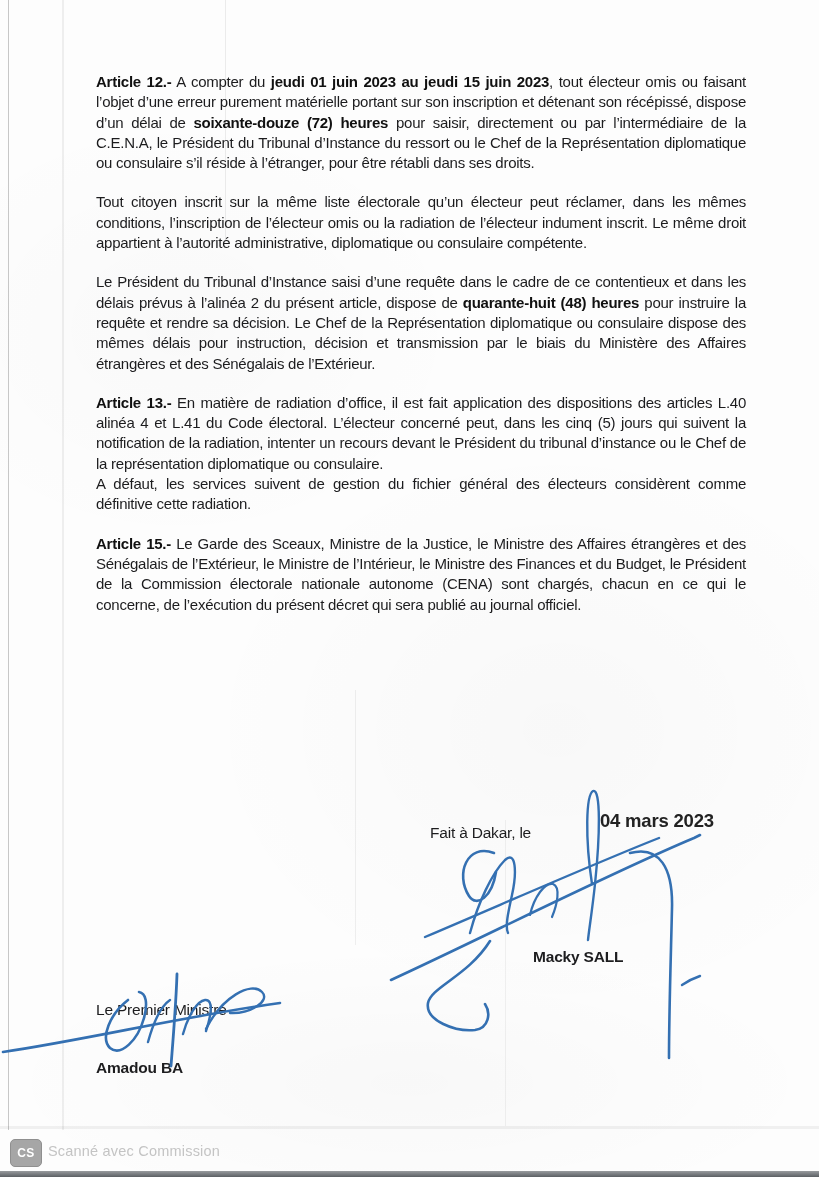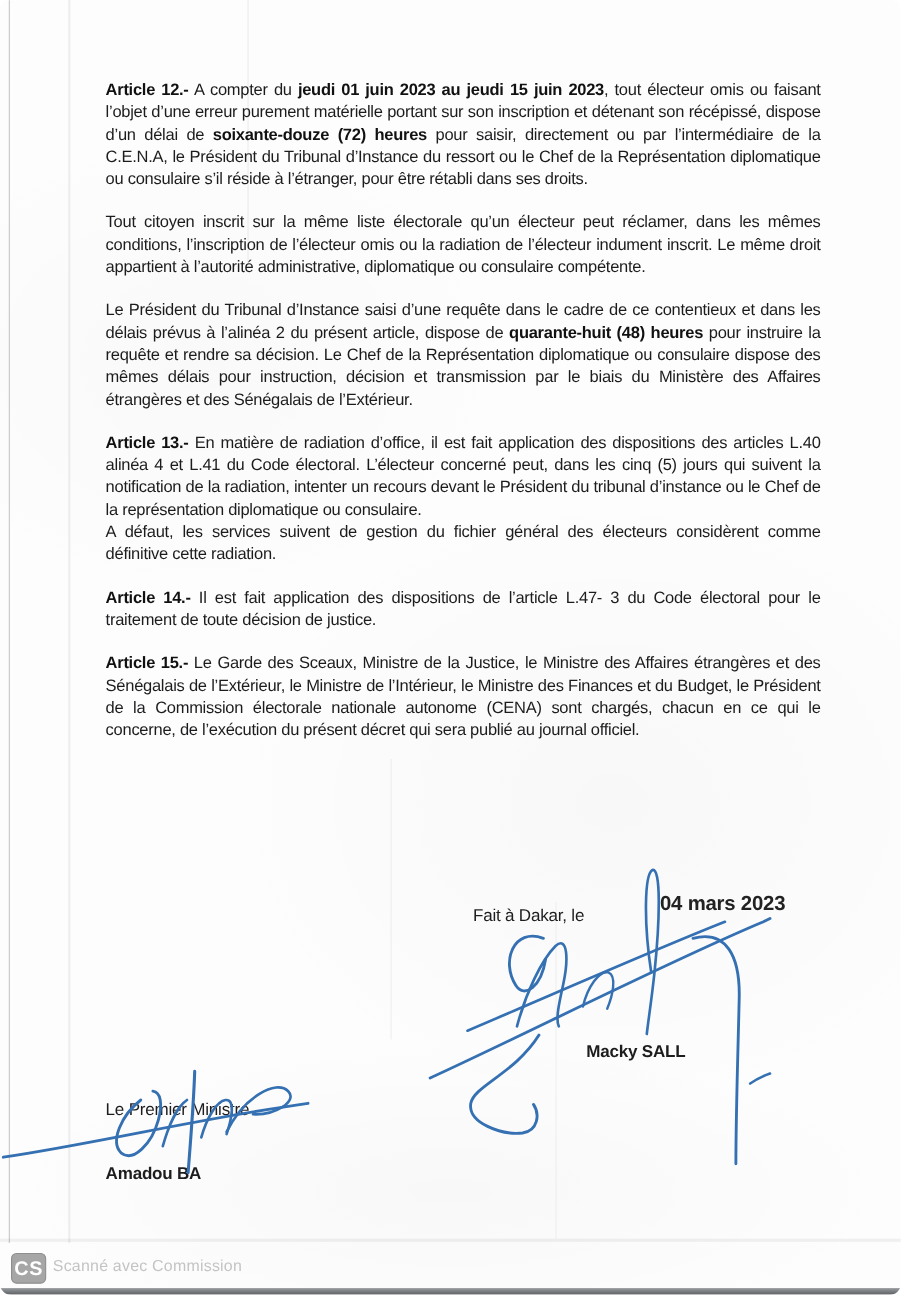--- a/index.html
+++ b/index.html
@@ -4,21 +4,20 @@
 <style>
   html,body{margin:0;padding:0;background:#fff;}
   .page{
     position:relative;width:819px;height:1177px;overflow:hidden;
     font-family:"Liberation Sans","DejaVu Sans",sans-serif;color:#1d1d1f;
     background:
       radial-gradient(ellipse 420px 320px at 22% 28%, rgba(0,0,0,0.015), transparent 70%),
       radial-gradient(ellipse 520px 420px at 68% 62%, rgba(0,0,0,0.02), transparent 70%),
       radial-gradient(ellipse 600px 200px at 50% 92%, rgba(0,0,0,0.02), transparent 70%),
       #fdfdfd;
-    border-radius: 10px;
   }
   
   .edge-line-a{position:absolute;left:8px;top:0;width:1px;height:1130px;background:rgba(60,60,60,0.28);}
   .edge-line-b{position:absolute;left:62px;top:0;width:2px;height:1130px;background:rgba(0,0,0,0.06);}
   .crease-1{position:absolute;left:225px;top:0;width:1px;height:240px;background:rgba(0,0,0,0.07);}
   .crease-2{position:absolute;left:355px;top:690px;width:1px;height:255px;background:rgba(0,0,0,0.06);}
   .crease-3{position:absolute;left:505px;top:820px;width:1px;height:306px;background:rgba(0,0,0,0.05);}
   .page-edge-shadow{position:absolute;left:0;top:1126px;width:819px;height:3px;background:rgba(0,0,0,0.05);}
 
   .doc-body{
@@ -39,21 +38,21 @@
   .pm-name{left:96px;top:1059px;font-size:15.5px;font-weight:600;}
 
   .sig-svg{position:absolute;left:0;top:0;width:819px;height:1177px;pointer-events:none;}
   .sig-svg path{fill:none;stroke-linecap:round;stroke-linejoin:round;}
 
   
   .footer-badge{
     position:absolute;left:10px;top:1139px;width:30px;height:26px;
     background:#a6a6a6;border-radius:5px;border:1px solid #8f8f8f;
     display:flex;align-items:center;justify-content:center;
-    color:#ffffff;font-weight:700;font-size:18px;letter-spacing:0.5px;
+    color:#ffffff;font-weight:700;font-size:12px;letter-spacing:0.5px;
   }
   .footer-text{
     position:absolute;left:48px;top:1143px;font-size:14.5px;
     color:#c4c4c4;font-weight:500;letter-spacing:0.2px;white-space:nowrap;
   }
   .bottom-bar{
     position:absolute;left:0;bottom:0;width:819px;height:6px;
     background:linear-gradient(#989b9e,#5c6064);
   }
 </style>
@@ -72,21 +71,20 @@
   <div class="doc-body">
     <p><b>Article 12.-</b><span> A compter du </span><b>jeudi 01 juin 2023 au jeudi 15 juin 2023</b><span>, tout électeur omis ou faisant l’objet d’une erreur purement matérielle portant sur son inscription et détenant son récépissé, dispose d’un délai de </span><b>soixante-douze (72) heures</b><span> pour saisir, directement ou par l’intermédiaire de la C.E.N.A, le Président du Tribunal d’Instance du ressort ou le Chef de la Représentation diplomatique ou consulaire s’il réside à l’étranger, pour être rétabli dans ses droits.</span></p>
 
     <p><span>Tout citoyen inscrit sur la même liste électorale qu’un électeur peut réclamer, dans les mêmes conditions, l’inscription de l’électeur omis ou la radiation de l’électeur indument inscrit. Le même droit appartient à l’autorité administrative, diplomatique ou consulaire compétente.</span></p>
 
     <p><span>Le Président du Tribunal d’Instance saisi d’une requête dans le cadre de ce contentieux et dans les délais prévus à l’alinéa 2 du présent article, dispose de </span><b>quarante-huit (48) heures</b><span> pour instruire la requête et rendre sa décision. Le Chef de la Représentation diplomatique ou consulaire dispose des mêmes délais pour instruction, décision et transmission par le biais du Ministère des Affaires étrangères et des Sénégalais de l’Extérieur.</span></p>
 
     <p class="no-gap"><b>Article 13.-</b><span> En matière de radiation d’office, il est fait application des dispositions des articles L.40 alinéa 4 et L.41 du Code électoral.  L’électeur concerné peut, dans les cinq (5) jours qui suivent la notification de la radiation, intenter un recours devant le Président du tribunal d’instance ou le Chef de la représentation diplomatique ou consulaire.</span></p>
     <p><span>A défaut, les services suivent de gestion du fichier général des électeurs considèrent comme définitive cette radiation.</span></p>
 
-    <p><b>Article 14.-</b><span> Il est fait application des dispositions de l’article L.47- 3 du Code électoral pour le traitement de toute décision de justice.</span></p>
 
     <p><b>Article 15.-</b><span> Le Garde des Sceaux, Ministre de la Justice, le Ministre des Affaires étrangères et des Sénégalais de l’Extérieur, le Ministre de l’Intérieur, le Ministre des Finances et du Budget, le Président de la Commission électorale nationale autonome (CENA) sont chargés, chacun en ce qui le concerne, de l’exécution du présent décret qui sera publié au journal officiel.</span></p>
   </div>
 
   <div class="abs-label fait-a">Fait à Dakar, le</div>
   <div class="abs-label date-line">04 mars 2023</div>
   <div class="abs-label president-name">Macky SALL</div>
   <div class="abs-label pm-title">Le Premier Ministre</div>
   <div class="abs-label pm-name">Amadou BA</div>
 

